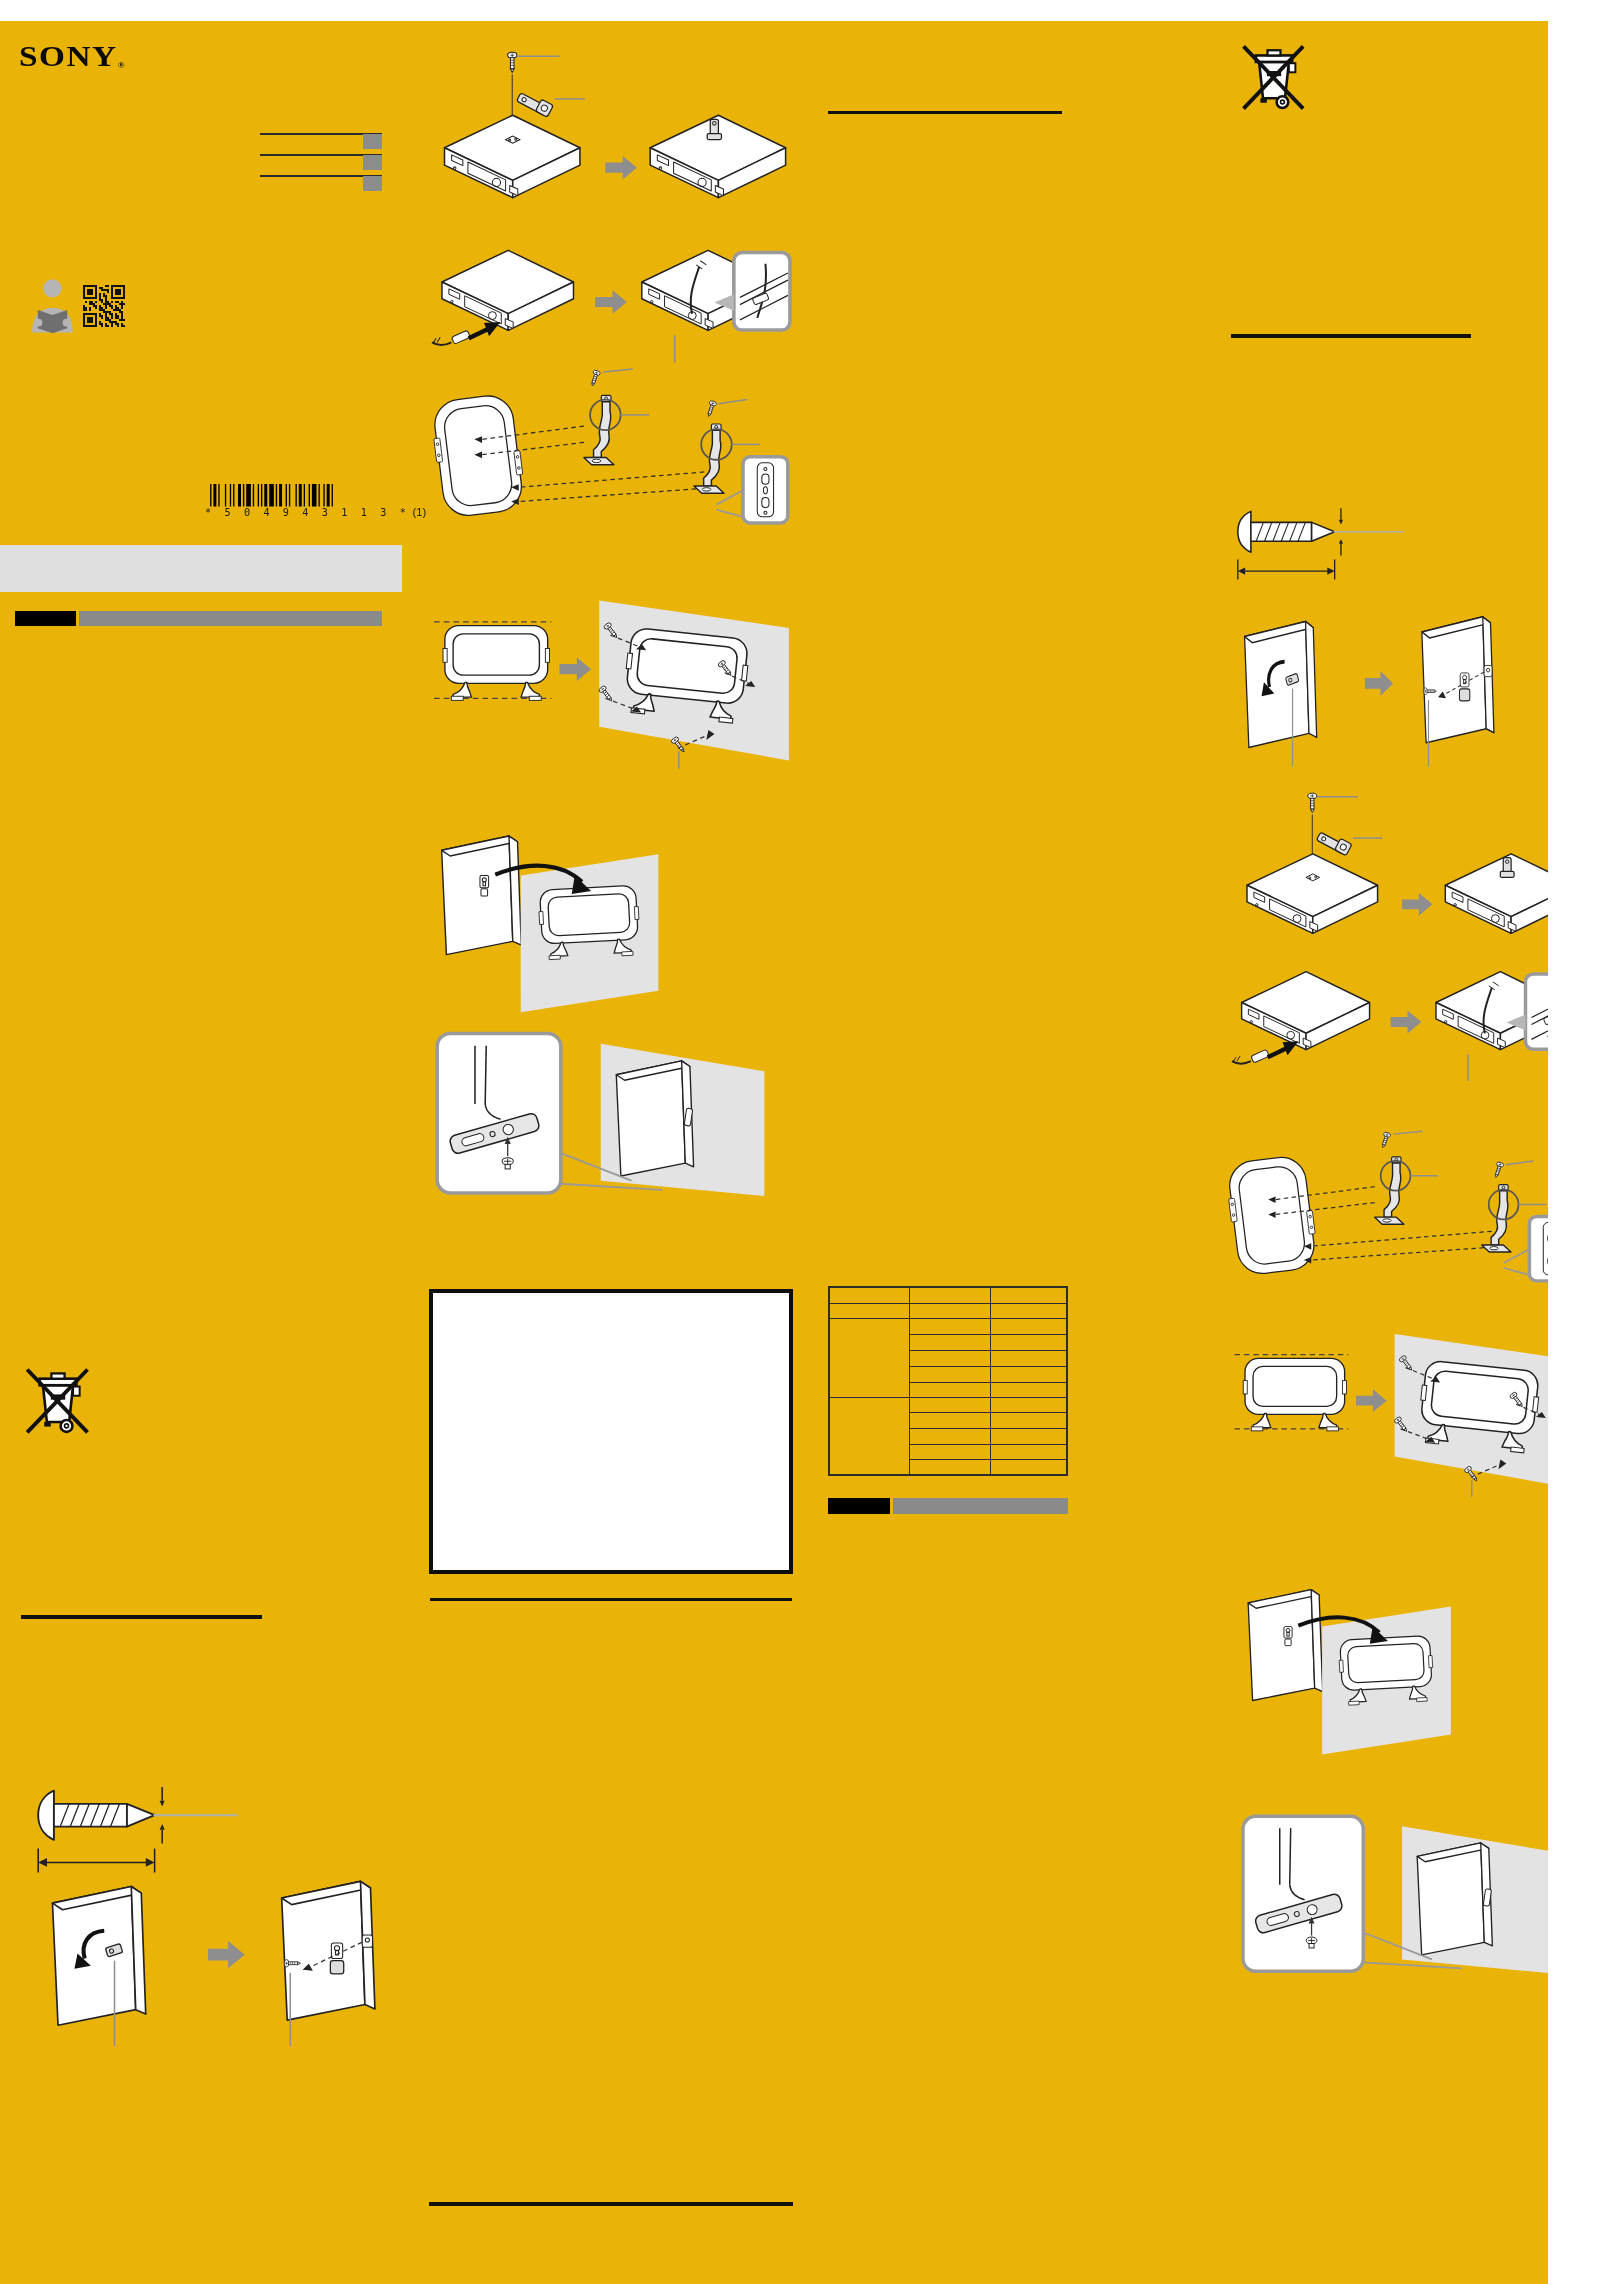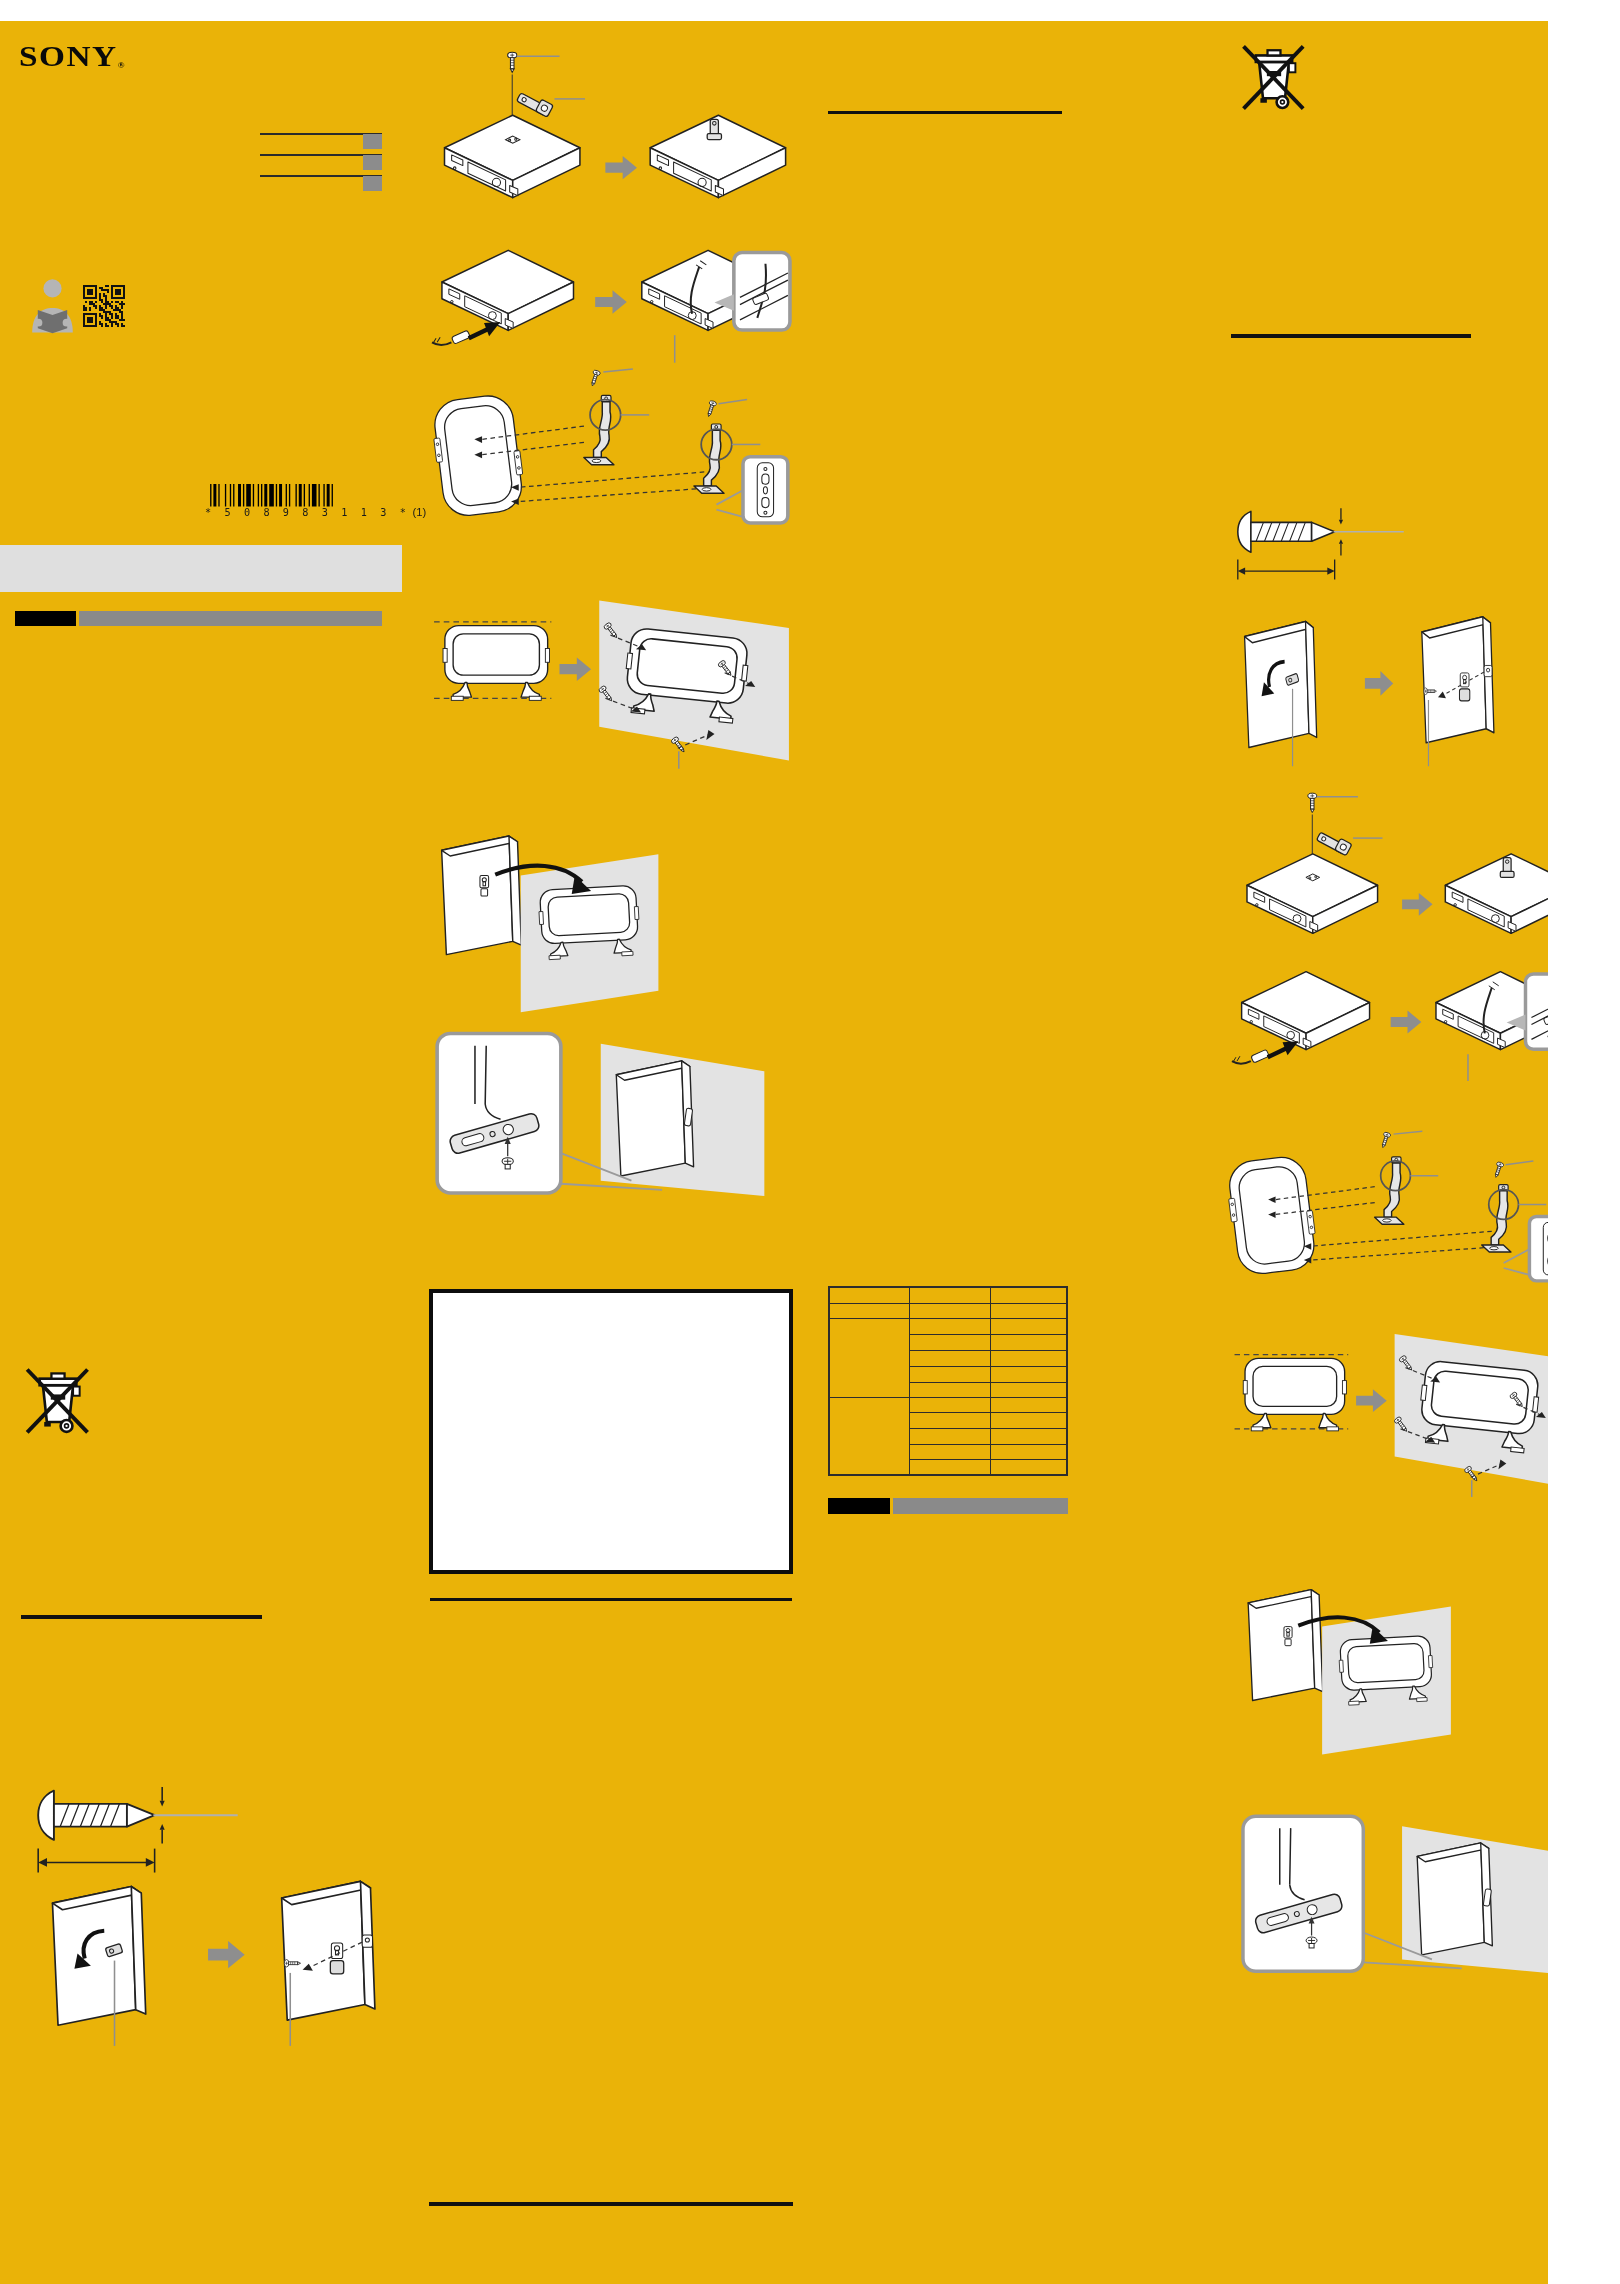--- a/index.html
+++ b/index.html
@@ -617,21 +617,21 @@
       <rect x="166.94736842105272" y="0" width="2.610526315789474" height="44" fill="#000"></rect>
       <rect x="173.36842105263167" y="0" width="5.821052631578948" height="44" fill="#000"></rect>
       <rect x="183.0000000000001" y="0" width="2.610526315789474" height="44" fill="#000"></rect>
       <rect x="192.63157894736855" y="0" width="2.610526315789474" height="44" fill="#000"></rect>
       <rect x="199.0526315789475" y="0" width="9.031578947368422" height="44" fill="#000"></rect>
       <rect x="211.8947368421054" y="0" width="2.610526315789474" height="44" fill="#000"></rect>
       <rect x="221.52631578947384" y="0" width="2.610526315789474" height="44" fill="#000"></rect>
       <rect x="227.9473684210528" y="0" width="5.821052631578948" height="44" fill="#000"></rect>
       <rect x="237.57894736842124" y="0" width="2.610526315789474" height="44" fill="#000"></rect>
     </svg>
-  <div class="bcdigits"><span>* 5 0 8 9 8 3 1 1 3 *</span><span class="sfx">(1)</span></div>
+  <div class="bcdigits"><span>* 5 0 4 9 4 3 1 1 3 *</span><span class="sfx">(1)</span></div>
 
   <div class="bar" style="left:0;top:524px;width:402px;height:47px;background:#dfdfdf"></div>
   <div class="bar" style="left:15px;top:590px;width:61px;height:15px;background:#000"></div>
   <div class="bar" style="left:79px;top:590px;width:303px;height:15px;background:#8a8a8a"></div>
 
   <svg class="abs" style="left:19.4px;top:1338px" width="78" height="82" viewBox="0 0 110 125">
       <use href="#sym-weee"></use>
     </svg>
 
   <div class="rule" style="left:21.4px;top:1594px;width:241px;height:3.6px"></div>

